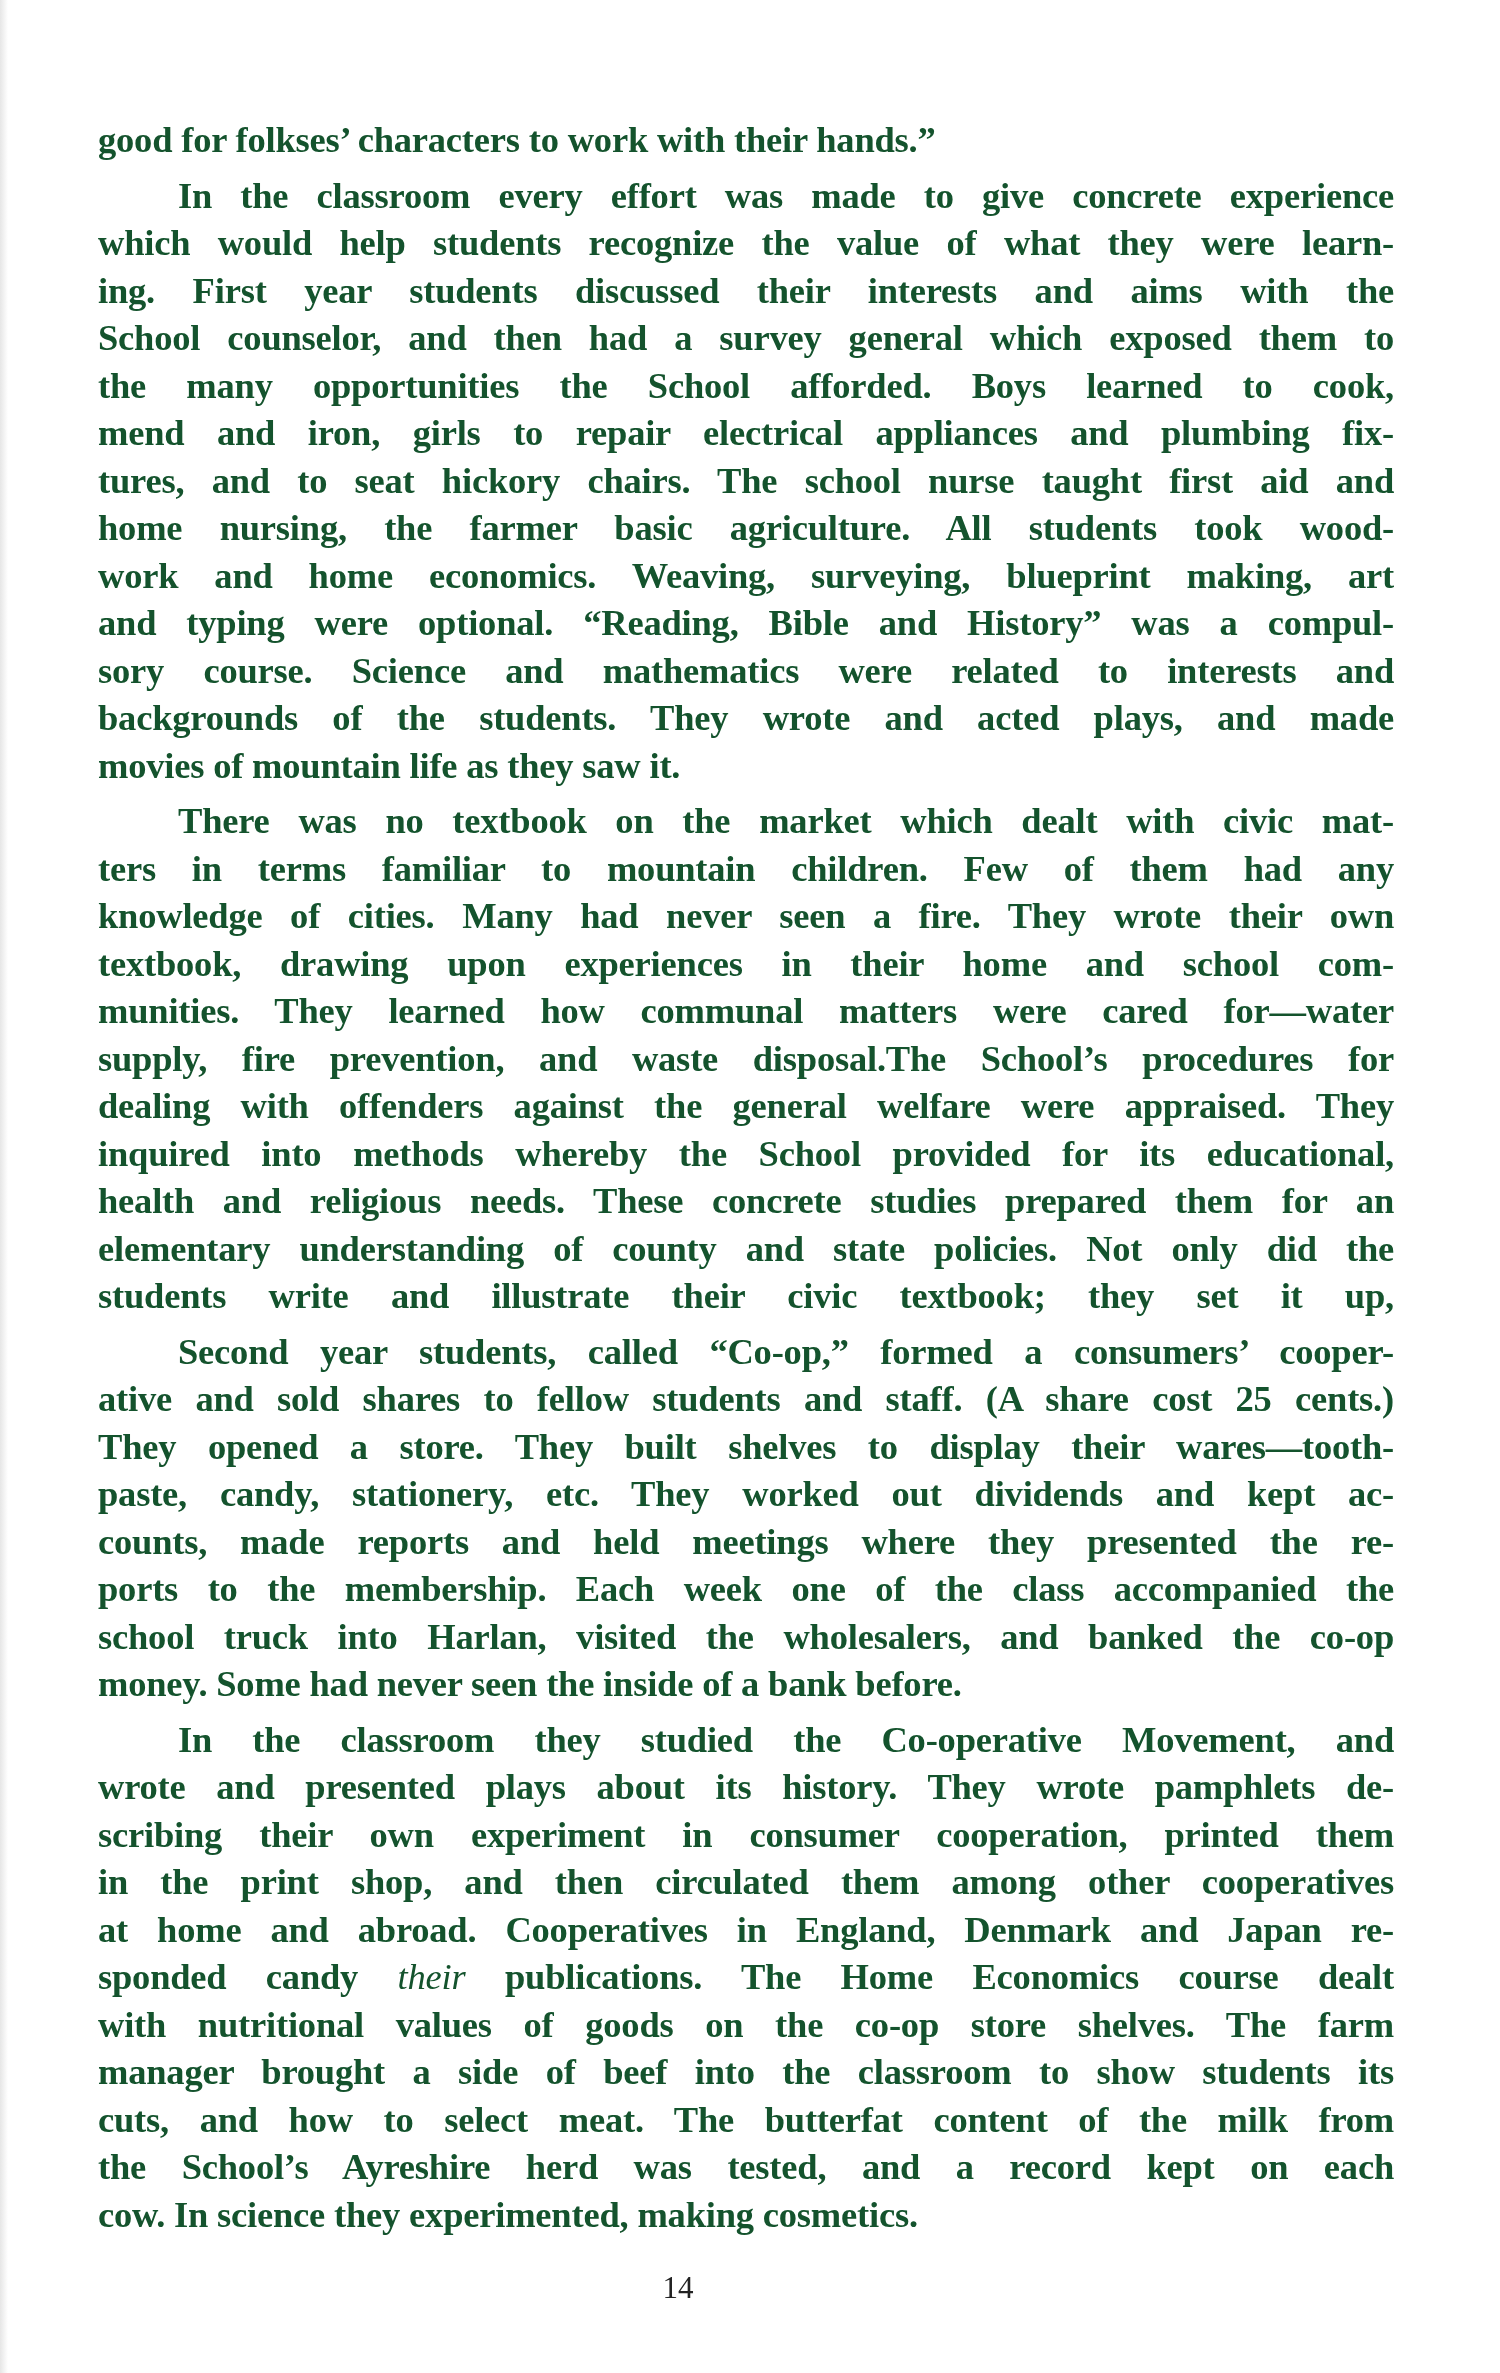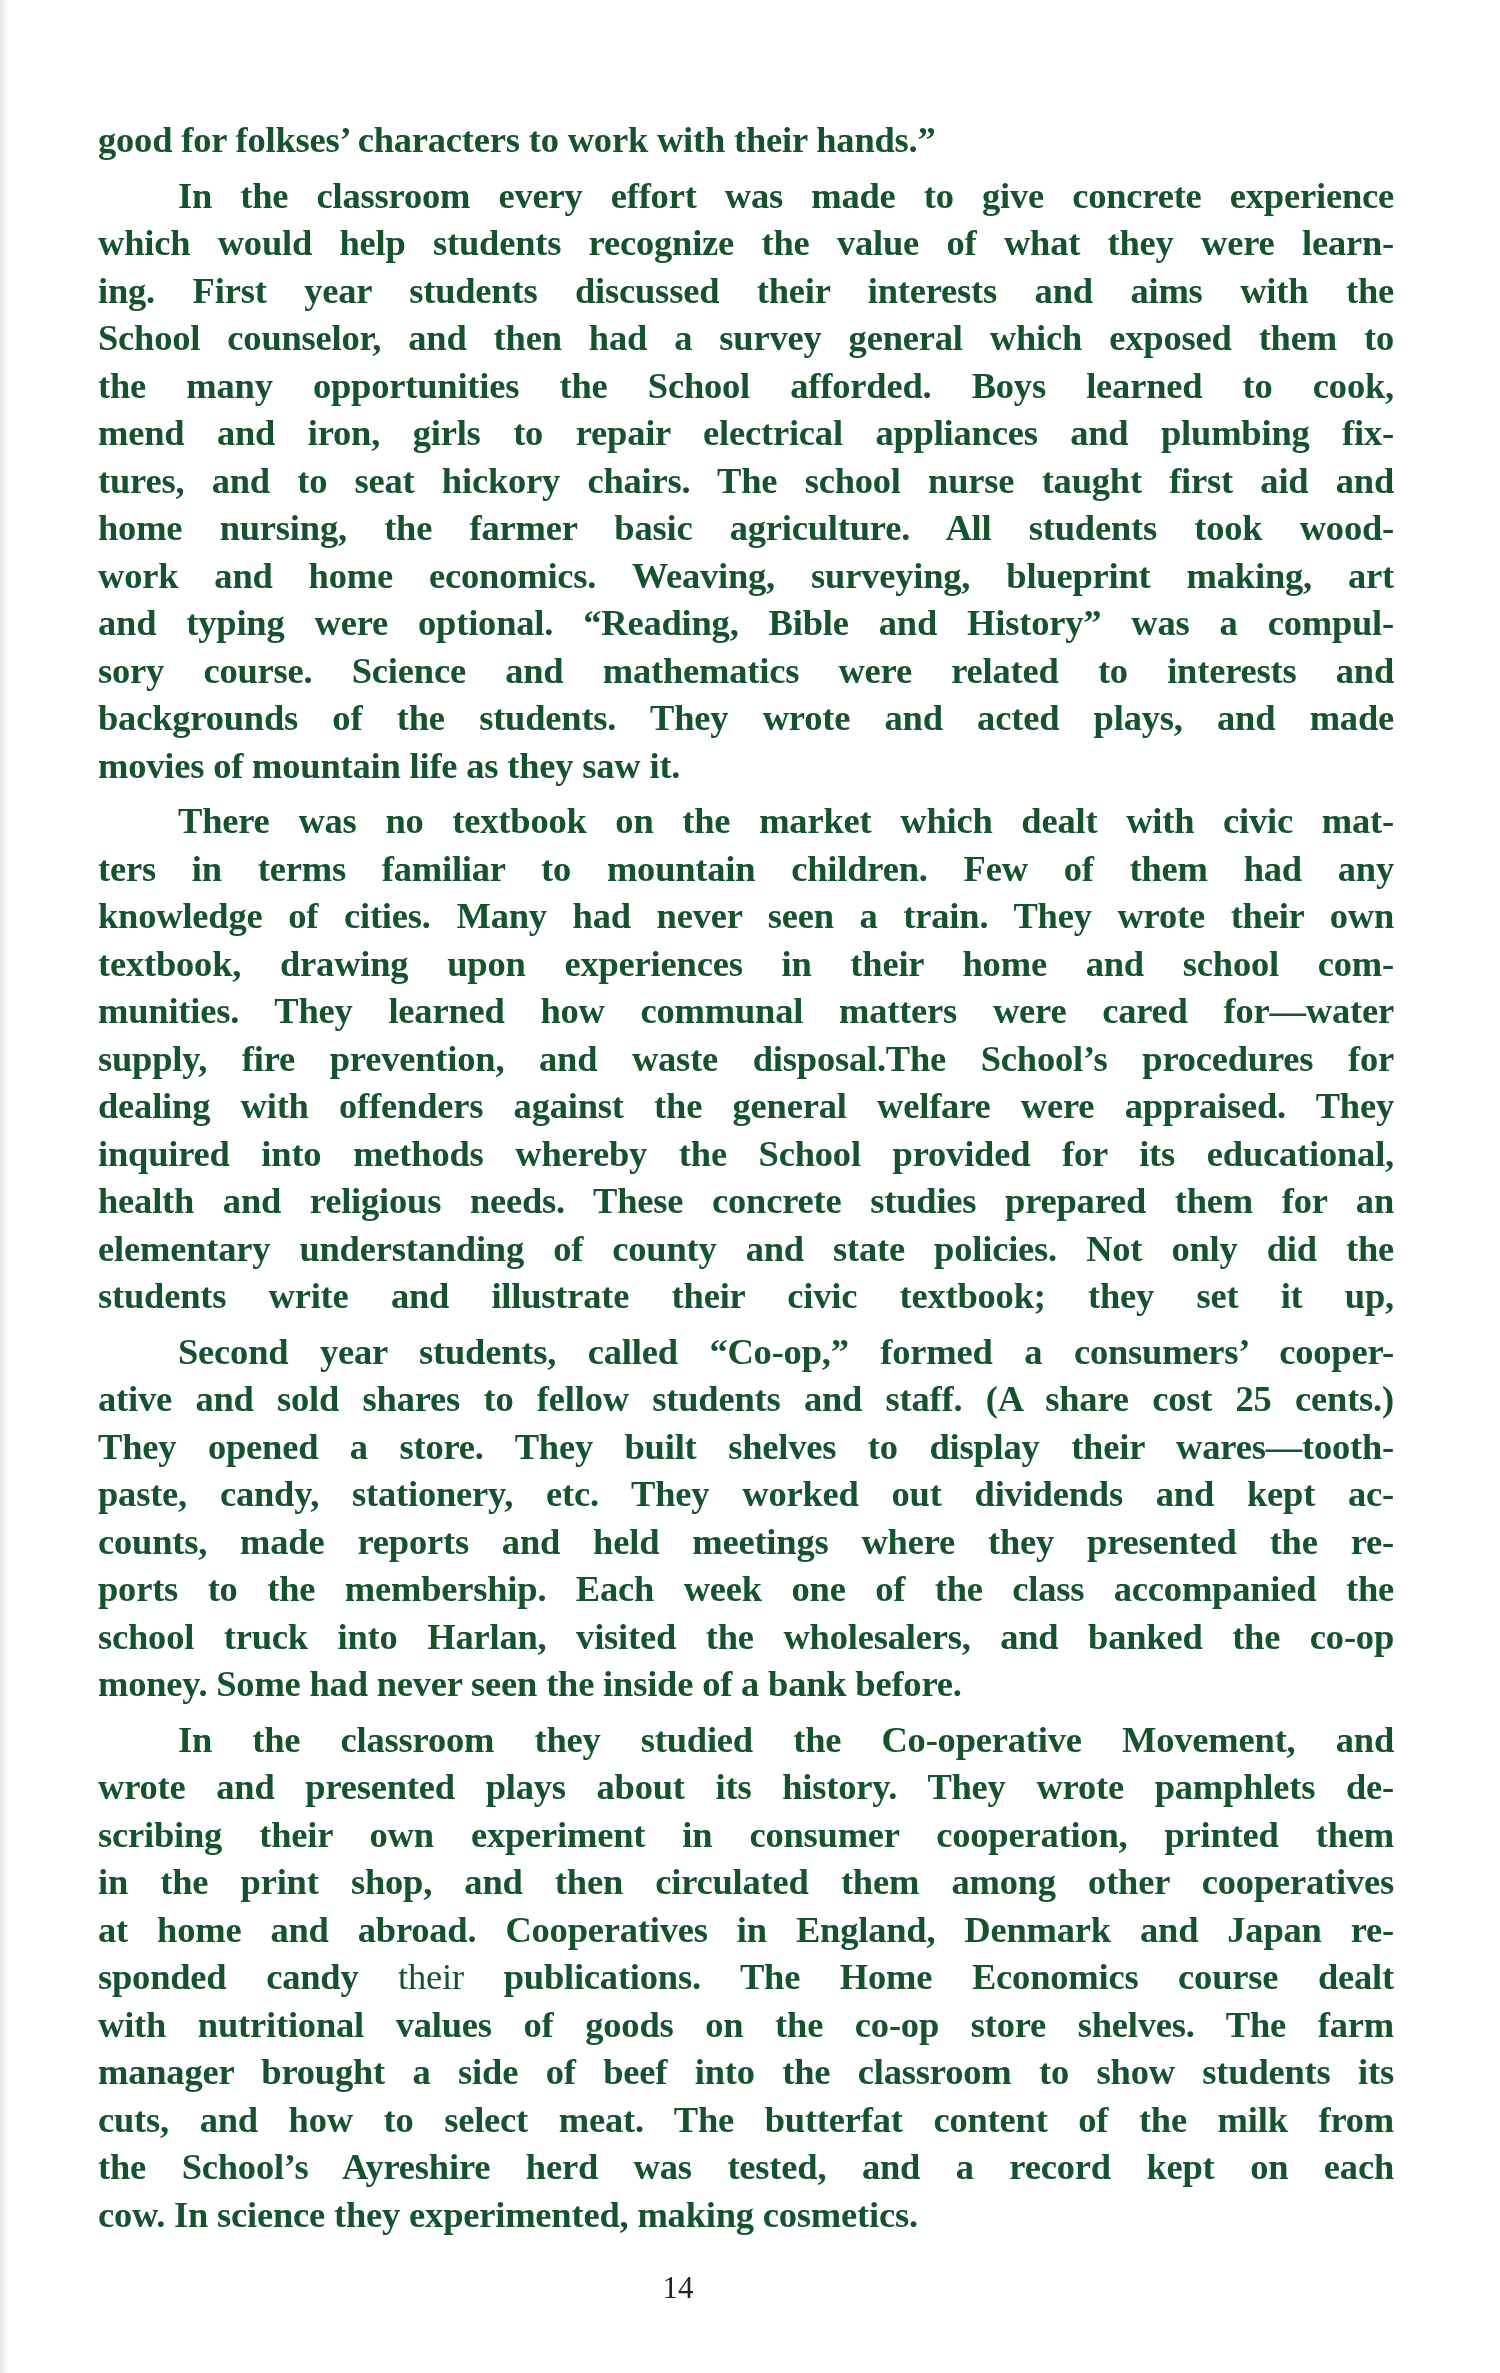--- a/index.html
+++ b/index.html
@@ -40,20 +40,21 @@
       height: 47.5px;
     }
     .line.last {
       text-align-last: left;
     }
     .line.indent {
       padding-left: 80px;
       margin-top: 8px;
     }
     .line .it {
+      font-style: italic;
       font-weight: normal;
       margin-top: 30px;
     }
     .page-number {
       position: absolute;
       top: 2270px;
       left: 0;
       width: 1356px;
       text-align: center;
       font-family: "Liberation Serif", "DejaVu Serif", serif;
@@ -84,21 +85,21 @@
     <span class="line">work and home economics. Weaving, surveying, blueprint making, art</span>
     <span class="line">and typing were optional. “Reading, Bible and History” was a compul-</span>
     <span class="line">sory course. Science and mathematics were related to interests and</span>
     <span class="line">backgrounds of the students. They wrote and acted plays, and made</span>
     <span class="line last">movies of mountain life as they saw it.</span>
   </div>
 
   <div>
     <span class="line indent">There was no textbook on the market which dealt with civic mat-</span>
     <span class="line">ters in terms familiar to mountain children. Few of them had any</span>
-    <span class="line">knowledge of cities. Many had never seen a train. They wrote their own</span>
+    <span class="line">knowledge of cities. Many had never seen a fire. They wrote their own</span>
     <span class="line">textbook, drawing upon experiences in their home and school com-</span>
     <span class="line">munities. They learned how communal matters were cared for—water</span>
     <span class="line">supply, fire prevention, and waste disposal.The School’s procedures for</span>
     <span class="line">dealing with offenders against the general welfare were appraised. They</span>
     <span class="line">inquired into methods whereby the School provided for its educational,</span>
     <span class="line">health and religious needs. These concrete studies prepared them for an</span>
     <span class="line">elementary understanding of county and state policies. Not only did the</span>
     <span class="line">students write and illustrate their civic textbook; they set it up,</span>
   </div>
 

